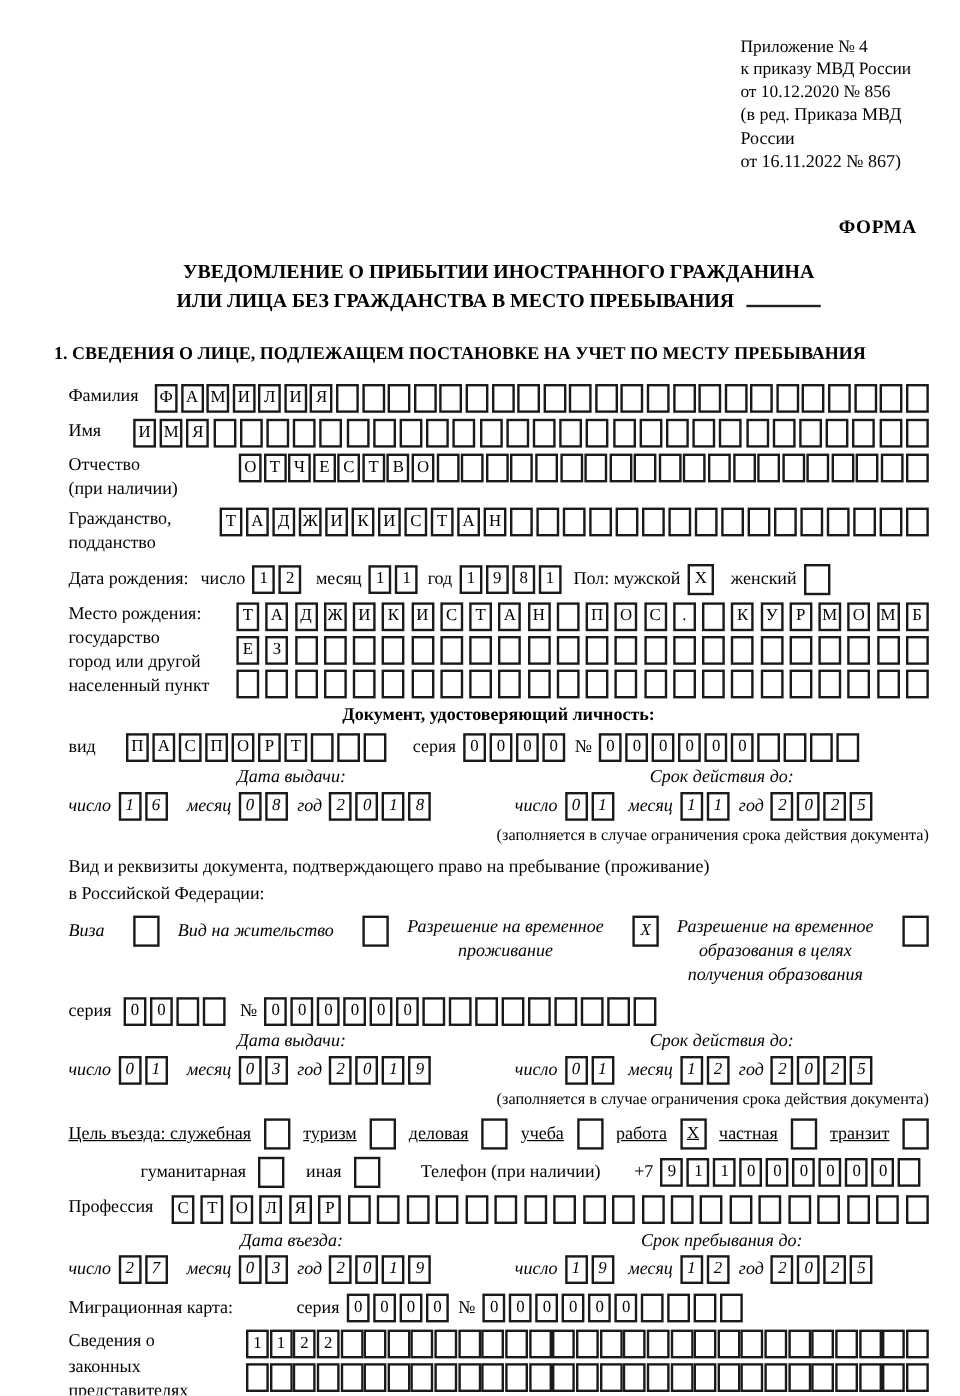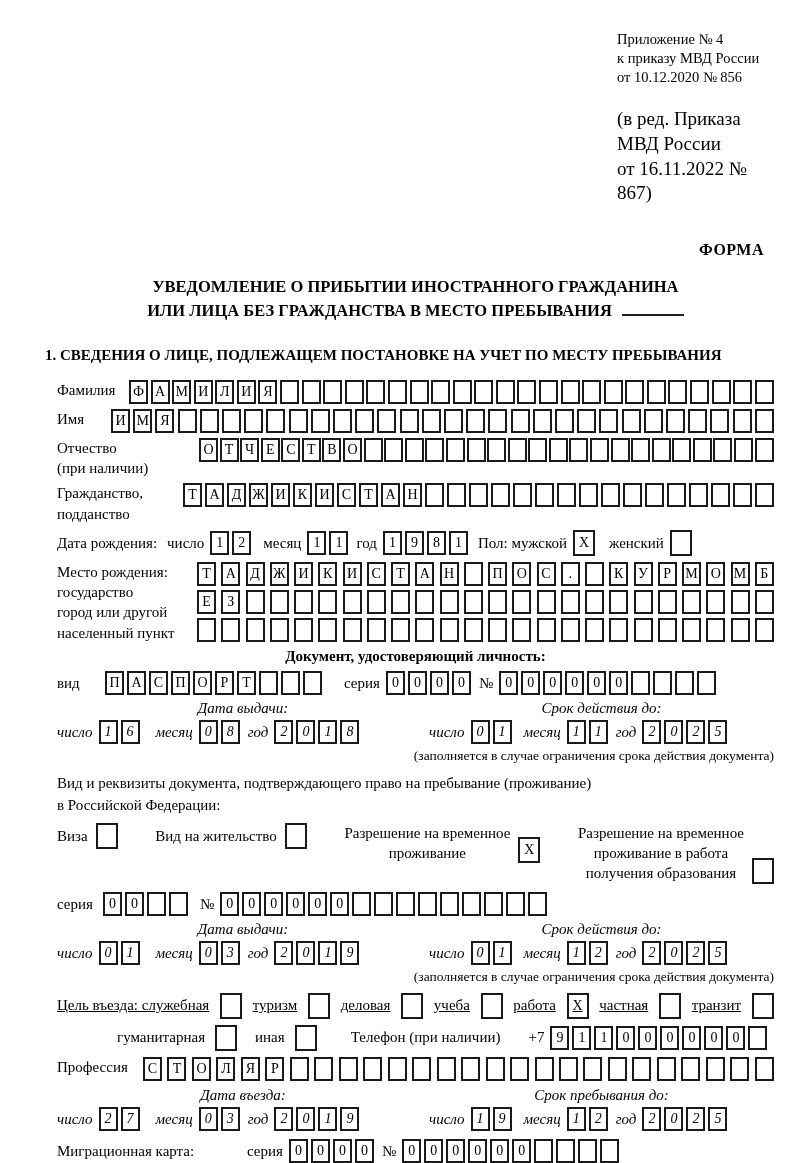--- a/index.html
+++ b/index.html
@@ -7,21 +7,21 @@
     position:relative;
     width:800px;height:1163px;
     box-sizing:border-box;
     padding:30px 26px 0 57px;
     background:#fff;color:#000;
     font-family:"Liberation Serif","DejaVu Serif",serif;
     font-size:15px;
     overflow:hidden;
   }
   .hdr-block{margin-left:560px;line-height:1.32;font-size:14.5px;}
-  .hdr-block .sub{font-size:19px;margin-top:20px;line-height:1.3;}
+  .hdr-block .sub{font-size:15px;margin-top:0;line-height:1.3;}
   .forma{margin-top:35px;text-align:right;padding-right:10px;font-weight:bold;font-size:16px;letter-spacing:.5px;}
   .title{margin-top:16px;text-align:center;font-weight:bold;font-size:16.5px;line-height:1.45;}
   .title .blank{display:inline-block;width:62px;border-bottom:2px solid #222;height:14px;margin-left:10px;}
   .sec-head{margin-top:24px;margin-left:-12px;font-weight:bold;font-size:15px;margin-bottom:16px;}
 
   .row{display:flex;align-items:flex-start;margin-bottom:5px;}
   .lbl{flex:none;line-height:1.35;}
   .cells{display:flex;gap:3px;flex:none;}
   .cells.grow{flex:1 1 auto;justify-content:space-between;gap:0;}
   .cell{
@@ -34,21 +34,21 @@
   .stack{display:flex;flex-direction:column;gap:4px;flex:1;}
   .dgl{margin:0 6px 0 0;line-height:24px;}
   .dgroup{display:flex;align-items:center;}
   .two-col{display:flex;margin-bottom:4px;font-style:italic;}
   .col-l{width:372px;flex:none;}
   .col-r{flex:1;}
   .col-head{text-align:center;margin-bottom:3px;}
   .note-right{text-align:right;font-size:13.5px;margin:2px 0 8px 0;}
   .plain{line-height:1.5;}
   .center-bold{text-align:center;font-weight:bold;margin:4px 0 6px 0;}
-  .ck-item{display:flex;align-items:flex-end;gap:8px;}
+  .ck-item{display:flex;align-items:flex-start;gap:24px;font-style:italic;}
   .ck-text-c{text-align:center;line-height:1.35;}
   .mt2{margin-top:2px;} .mt6{margin-top:6px;} .mt8{margin-top:8px;}
 </style>
 </head>
 <body>
 
 <div class="page">
 
   <div class="hdr-block">
     <div>Приложение № 4</div>
@@ -441,21 +441,21 @@
         <span>Разрешение на временное</span><br>
         <span>проживание</span>
       </span>
       <span class="cells cb">
           <span class="cell">X</span>
         </span>
     </span>
     <span class="ck-item">
       <span class="ck-text-c">
         <span>Разрешение на временное</span><br>
-        <span>проживание в работа</span><br>
+        <span>образования в целях</span><br>
         <span>получения образования</span>
       </span>
       <span class="cells cb">
           <span class="cell"></span>
         </span>
     </span>
   </div>
 
   <div class="row mt8" style="align-items:center;">
     <span class="lbl" style="margin-right:10px">серия</span>

